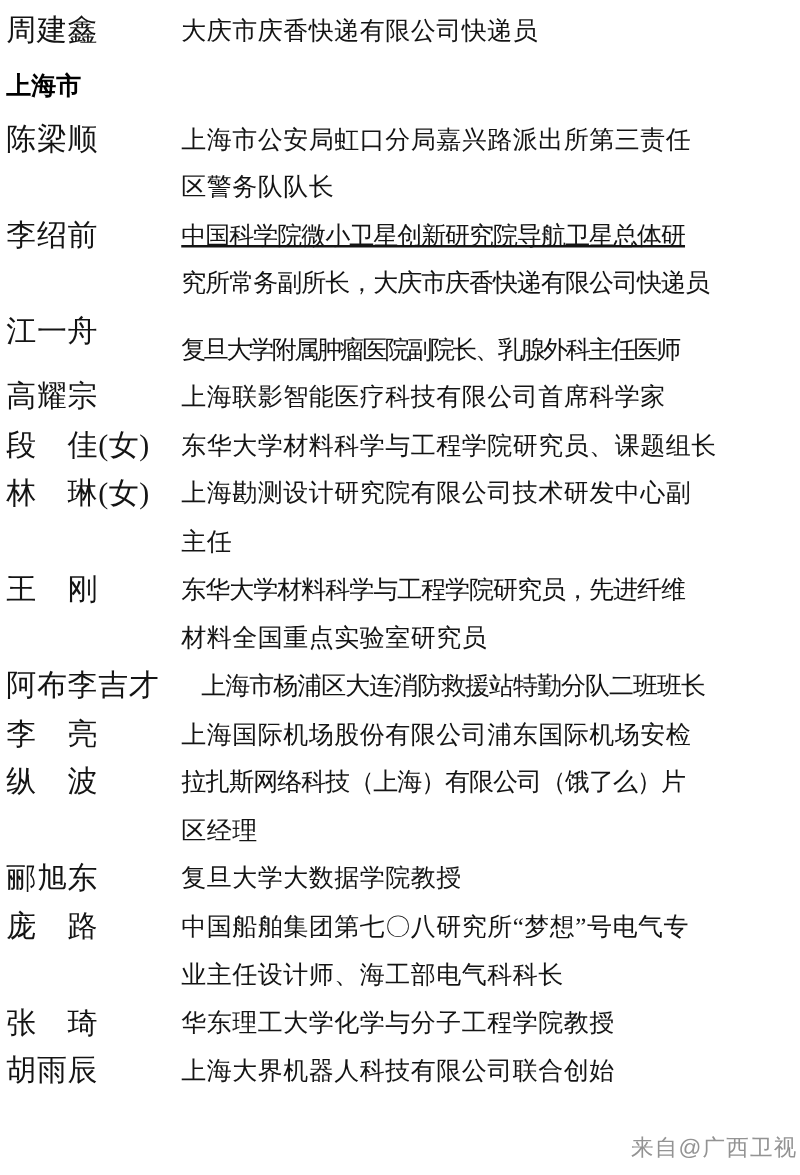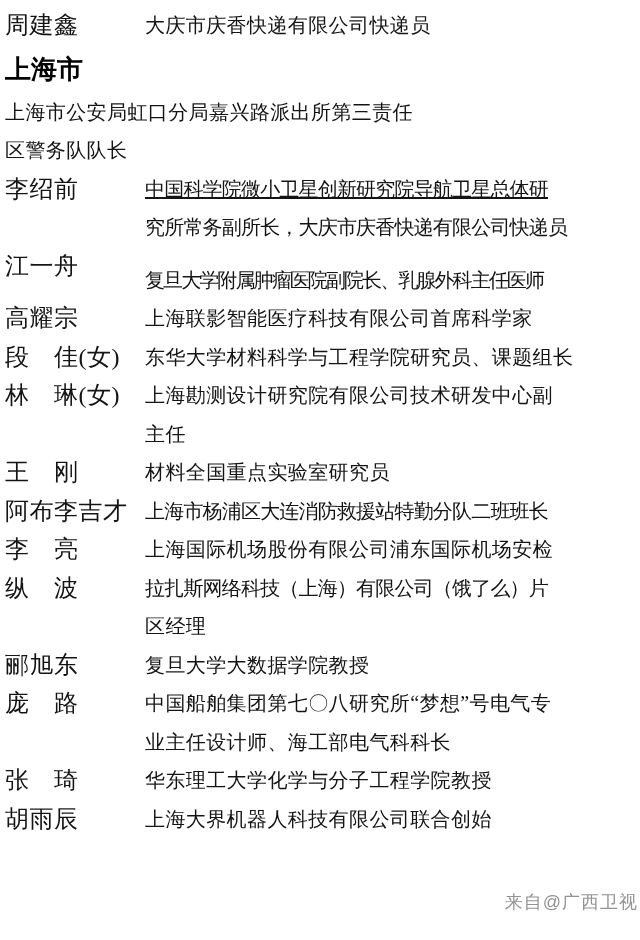--- a/index.html
+++ b/index.html
@@ -36,30 +36,30 @@
   .line {
     display: block;
     font-size: 20px;
     line-height: 38.5px;
     white-space: nowrap;
     letter-spacing: 0.4px;
   }
   .section-title {
     font-family: "Liberation Sans", "DejaVu Sans", sans-serif;
     font-weight: 700;
-    font-size: 26px;
+    font-size: 20px;
     line-height: 40px;
     height: 40px;
     margin: 4px 0;
     color: #000000;
   }
   .watermark {
     position: fixed;
     right: 2px;
-    bottom: 26px;
+    bottom: 10px;
     font-family: "Liberation Sans", "DejaVu Sans", sans-serif;
     font-size: 18px;
     letter-spacing: 1px;
     color: #8a8a8a;
     opacity: 0.92;
     white-space: nowrap;
   }
 </style>
 </head>
 <body>
@@ -69,20 +69,21 @@
   <div class="row">
     <div class="name">周建鑫</div>
     <div class="desc">
       <span class="line fit">大庆市庆香快递有限公司快递员</span>
     </div>
   </div>
 
   <div class="section-title">上海市</div>
 
   <div class="row">
+    <div class="name">陈梁顺</div>
     <div class="desc">
       <span class="line fit">上海市公安局虹口分局嘉兴路派出所第三责任</span>
       <span class="line fit">区警务队队长</span>
     </div>
   </div>
 
   <div class="row">
     <div class="name">李绍前</div>
     <div class="desc">
       <span class="line fit" style="letter-spacing: -0.809524px; text-decoration: underline;">中国科学院微小卫星创新研究院导航卫星总体研</span>
@@ -116,28 +117,29 @@
     <div class="name">林　琳(女)</div>
     <div class="desc">
       <span class="line fit">上海勘测设计研究院有限公司技术研发中心副</span>
       <span class="line fit">主任</span>
     </div>
   </div>
 
   <div class="row">
     <div class="name">王　刚</div>
     <div class="desc">
+      <span class="line fit" style="letter-spacing: -0.809524px;">东华大学材料科学与工程学院研究员，先进纤维</span>
       <span class="line fit">材料全国重点实验室研究员</span>
     </div>
   </div>
 
   <div class="row">
     <div class="name">阿布李吉才</div>
     <div class="desc">
-      <span class="line fit" style="letter-spacing: -0.809524px;">上海市杨浦区大连消防救援站特勤分队二班班长</span>
+      <span class="line fit" style="letter-spacing: -0.809524px; margin-left: 16px;">上海市杨浦区大连消防救援站特勤分队二班班长</span>
     </div>
   </div>
 
   <div class="row">
     <div class="name">李　亮</div>
     <div class="desc">
       <span class="line fit">上海国际机场股份有限公司浦东国际机场安检</span>
     </div>
   </div>
 

